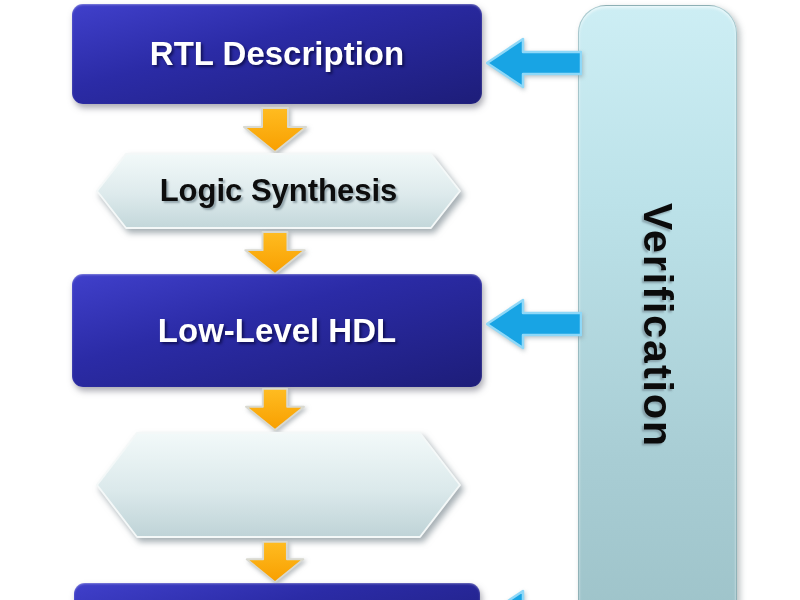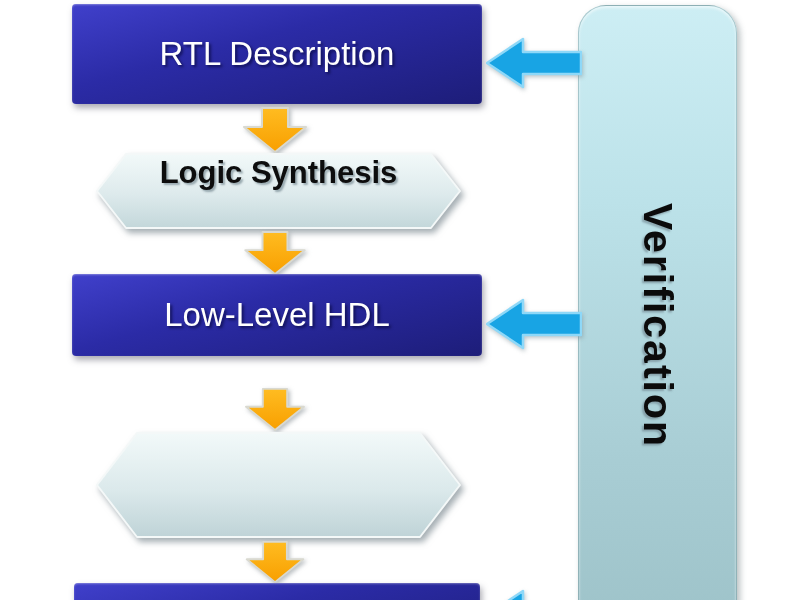--- a/index.html
+++ b/index.html
@@ -7,39 +7,39 @@
     position:relative;
     width:800px;height:600px;
     overflow:hidden;
     background:#ffffff;
     font-family:"Liberation Sans", sans-serif;
   }
   
   .process-box{
     position:absolute;
     left:72px;width:410px;
-    border-radius:4px;
+    border-radius:11px;
     background:linear-gradient(165deg,#4040cb 0%,#2b2ba6 40%,#1d1d79 100%);
     box-shadow:2px 4px 6px rgba(90,90,105,0.5), inset 0 1px 2px rgba(255,255,255,0.35);
     display:flex;flex-direction:column;align-items:center;justify-content:center;
-    color:#ffffff;font-weight:normal;font-size:33px;line-height:1.32;
+    color:#ffffff;font-weight:bold;font-size:33px;line-height:1.32;
     text-shadow:2px 2px 3px rgba(0,0,40,0.6);
     text-align:center;
   }
   #node-rtl{top:4px;height:100px;}
-  #node-lowlevel{top:274px;height:82px;}
+  #node-lowlevel{top:274px;height:113px;}
   #node-next{top:583px;left:74px;width:406px;height:80px;}
   
   .hex-wrap{position:absolute;left:95px;width:367px;}
   #node-synthesis{top:152px;height:78px;}
   #node-implementation{top:430px;height:110px;}
   .hex-wrap svg{position:absolute;left:0;top:0;filter:drop-shadow(3px 4px 3px rgba(90,105,115,0.55));}
   .hex-label{
     position:absolute;left:0;top:0;width:100%;height:100%;
-    display:flex;flex-direction:column;align-items:center;
+    display:flex;flex-direction:column;align-items:center;justify-content:center;
     color:#0d0d0d;font-weight:bold;font-size:31px;line-height:1.35;
     text-shadow:2px 2px 2px rgba(110,130,140,0.65);
     text-align:center;
   }
   
   .down-arrow{position:absolute;left:243px;filter:drop-shadow(2px 2px 2px rgba(120,130,135,0.5));}
   #down-arrow-1{top:107px;}
   #down-arrow-2{top:231px;}
   #down-arrow-3{top:388px;}
   #down-arrow-4{top:541px;}

